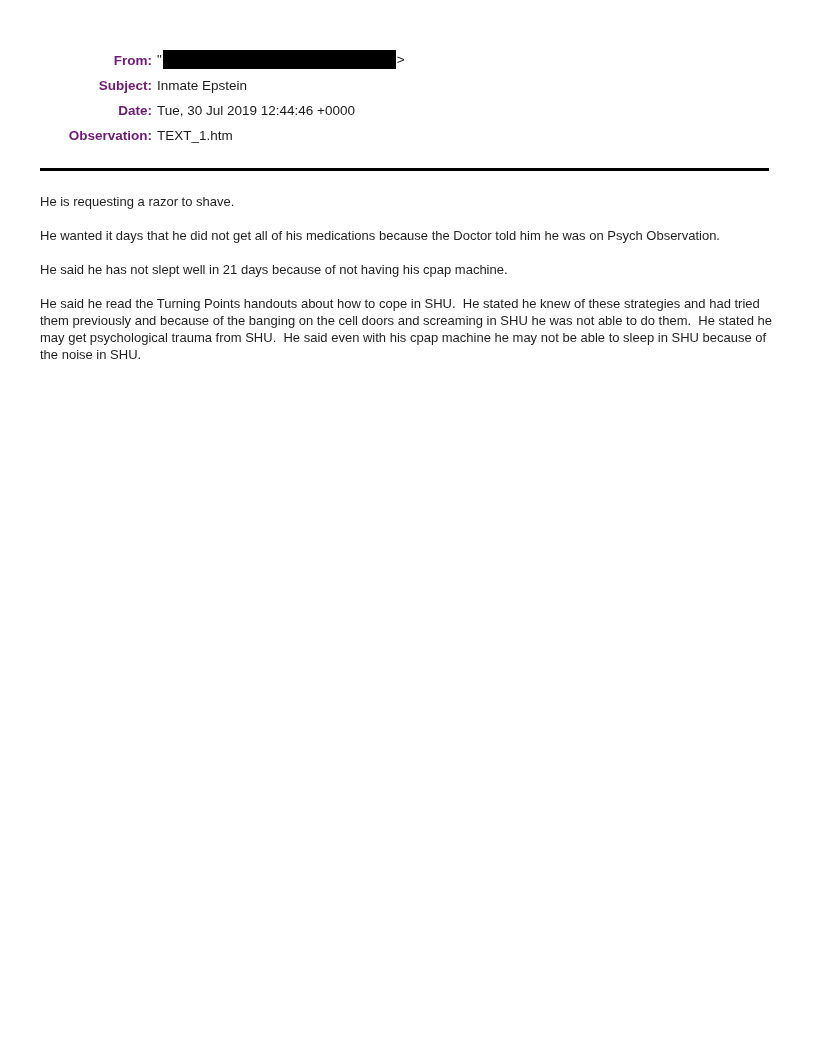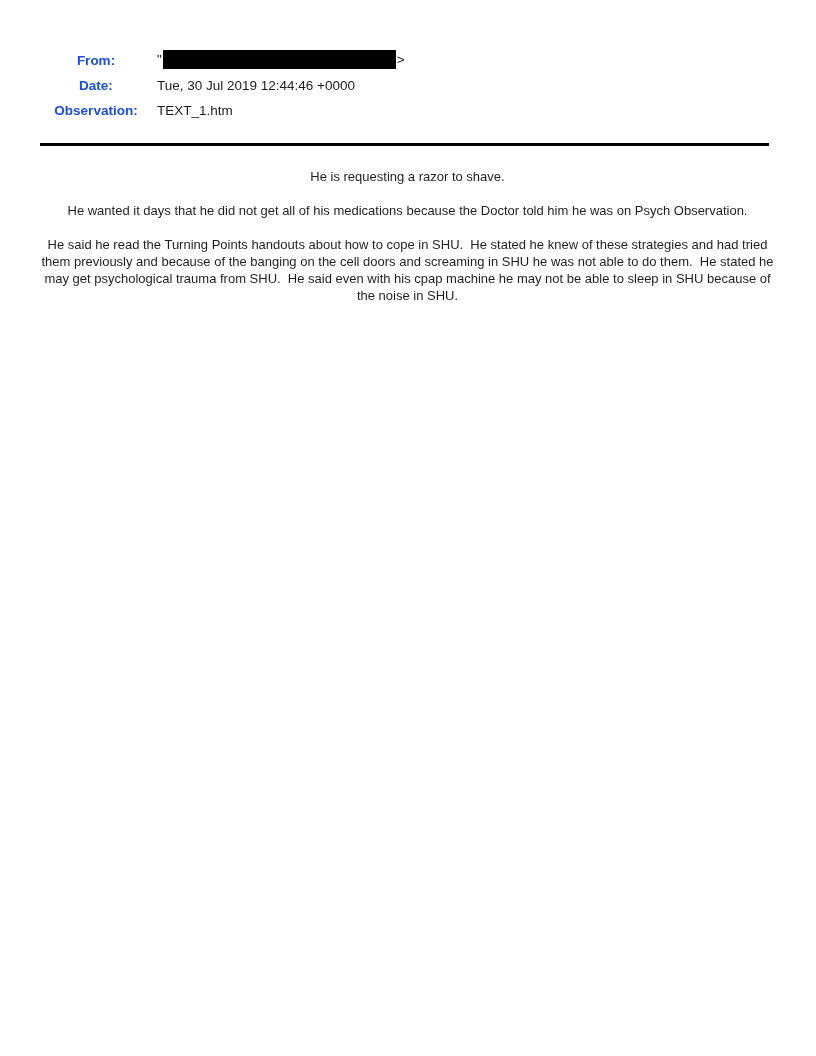--- a/index.html
+++ b/index.html
@@ -23,24 +23,24 @@
   }
   .email-header td {
     height: 25px;
     vertical-align: middle;
     font-size: 13.5px;
     white-space: nowrap;
   }
   .email-header td.label {
     width: 117px;
     min-width: 117px;
-    text-align: center;
+    text-align: right;
     font-weight: 700;
     padding-right: 5px;
-    color: #1d4ed8;
+    color: #701a75;
   }
   .email-header td.value {
     text-align: left;
     color: #1b1b1b;
   }
   .redaction {
     display: inline-block;
     height: 19px;
     background: #000000;
     vertical-align: middle;
@@ -52,21 +52,20 @@
   .separator {
     width: 729px;
     height: 2.5px;
     background: #000000;
     margin-top: 20px;
   }
   
   .email-body {
     margin-top: 22px;
     max-width: 735px;
-    text-align: center;
   }
   .email-body p {
     font-size: 13px;
     line-height: 17px;
     color: #1f1f1f;
     margin: 0 0 17px 0;
     white-space: pre-wrap;
   }
 </style>
 </head>
@@ -74,31 +73,36 @@
 
 <div class="page">
 
   <table class="email-header">
     <tbody>
       <tr>
         <td class="label">From:</td>
         <td class="value"><span>"</span><span class="redaction from"></span><span>&gt;</span></td>
       </tr>
       <tr>
+        <td class="label">Subject:</td>
+        <td class="value">Inmate Epstein</td>
+      </tr>
+      <tr>
         <td class="label">Date:</td>
         <td class="value">Tue, 30 Jul 2019 12:44:46 +0000</td>
       </tr>
       <tr>
         <td class="label">Observation:</td>
         <td class="value">TEXT_1.htm</td>
       </tr>
     </tbody>
   </table>
 
   <div class="separator"></div>
 
   <div class="email-body">
     <p>He is requesting a razor to shave.</p>
     <p>He wanted it days that he did not get all of his medications because the Doctor told him he was on Psych Observation.</p>
+    <p>He said he has not slept well in 21 days because of not having his cpap machine.</p>
     <p>He said he read the Turning Points handouts about how to cope in SHU.  He stated he knew of these strategies and had tried them previously and because of the banging on the cell doors and screaming in SHU he was not able to do them.  He stated he may get psychological trauma from SHU.  He said even with his cpap machine he may not be able to sleep in SHU because of the noise in SHU.</p>
   </div>
 
 </div>
 
 </body></html>

